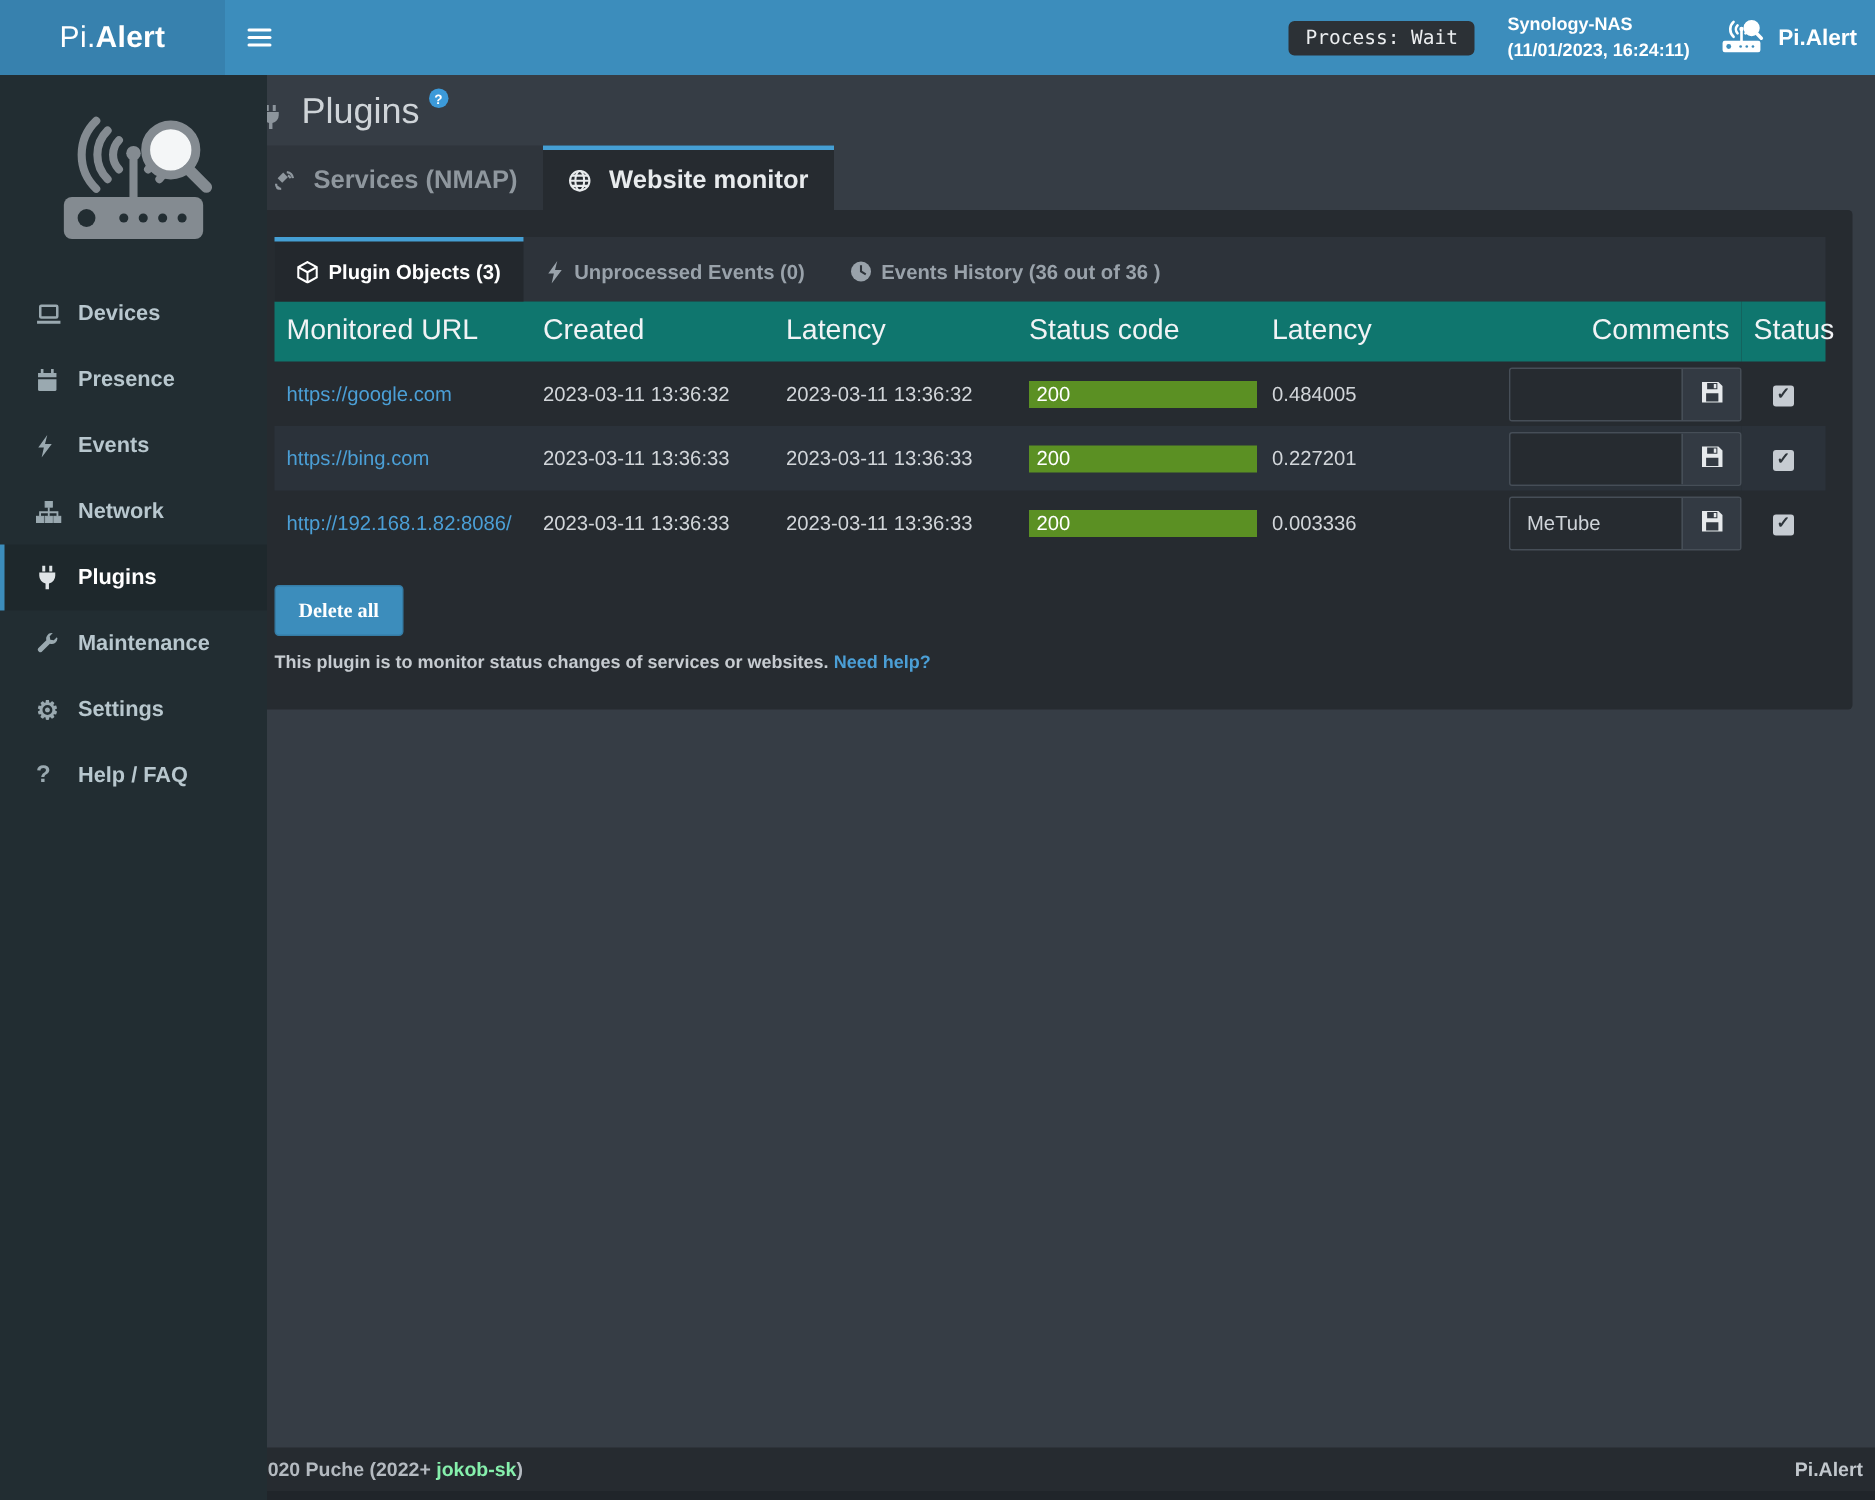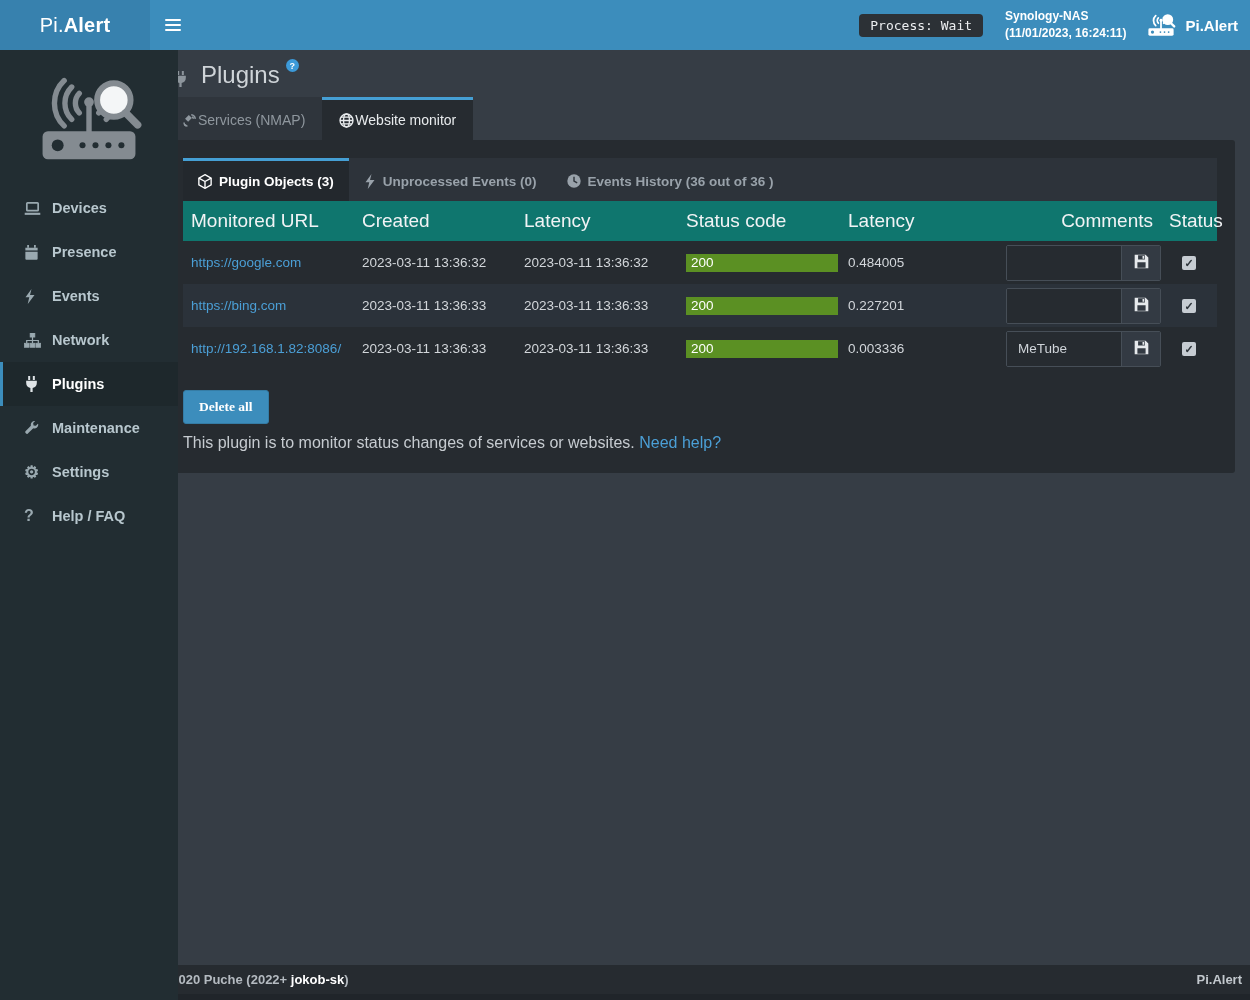--- a/index.html
+++ b/index.html
@@ -53,21 +53,21 @@
   .content-header { padding:11px 15px 0 23px; height:47px; }
   .page-title { display:flex; align-items:flex-start; color:#cfd4d8; font-size:24px; font-weight:500; gap:13px; }
   .page-title .ti { margin-top:4px; color:#8d959c; }
   .title-badge {
     display:inline-flex; align-items:center; justify-content:center;
     width:13px; height:13px; border-radius:50%; background:#3c9ad9; color:#fff;
     font-size:9px; font-weight:bold; margin:-2px 0 0 -7px; cursor:pointer;
   }
 
   .outer-tabs { display:flex; margin:0 15px; height:43px; }
-  .otab { display:flex; align-items:center; gap:1px; padding:0 17px; font-size:14px; font-weight:400;
+  .otab { display:flex; align-items:center; gap:12px; padding:0 17px; font-size:17px; font-weight:700;
     cursor:pointer; border-top:3px solid transparent; }
   .otab .oti { display:flex; color:currentColor; }
   .otab.inactive { background:#2f353c; color:#8f979e; }
   .otab.active { background:#262b30; color:#e8ebed; border-top:3px solid #459fd4; }
 
   .panel { margin:0 15px; background:#262b30; height:333px; padding:18px; border-radius:0 3px 3px 3px; }
 
   .inner-tabs { display:flex; background:#2d333a; height:43px; }
   .itab { display:flex; align-items:center; gap:7px; padding:0 15px; font-size:13.5px; font-weight:600;
     color:#99a2aa; cursor:pointer; border-top:3px solid transparent; }
@@ -96,32 +96,32 @@
   td.st { text-align:center; }
   .checkbox { display:inline-flex; width:14px; height:14px; background:#c6ccd2; border-radius:2px;
     align-items:center; justify-content:center; color:#2e353b; font-size:11px; font-weight:bold;
     line-height:1; cursor:pointer; }
 
   .delete-btn {
     margin-top:20px; background:#3c8dbc; border:1px solid #357ca5; color:#fff;
     font-size:13.5px; font-weight:bold; padding:8px 15px; border-radius:3px; cursor:pointer;
     font-family:Liberation Serif, serif;
   }
-  .helper { margin-top:10px; color:#c6cbd0; font-size:16px; }
+  .helper { margin-top:10px; color:#c6cbd0; font-size:12px;font-weight:bold; }
   .helper a { color:#4b9fd6; text-decoration:none; }
 
   .flex-fill { flex:1; }
 
   
   .footer {
     height:35px; background:#262b30; display:flex; align-items:center;
     padding:0 8px; font-size:13px; font-weight:600; color:#b4bac0;
     border-bottom:6px solid #20252a;
   }
-  .footer a { color:#ffffff; text-decoration:none;text-align:right; }
+  .footer a { color:#86efac; text-decoration:none;text-align:right; }
   .footer .right { margin-left:auto; color:#c2c8cd; }
 </style>
 </head>
 <body>
 
 <div class="page">
 
   <header class="navbar">
     <div class="brand-box">
       <span><span>Pi.</span><b>Alert</b></span>

